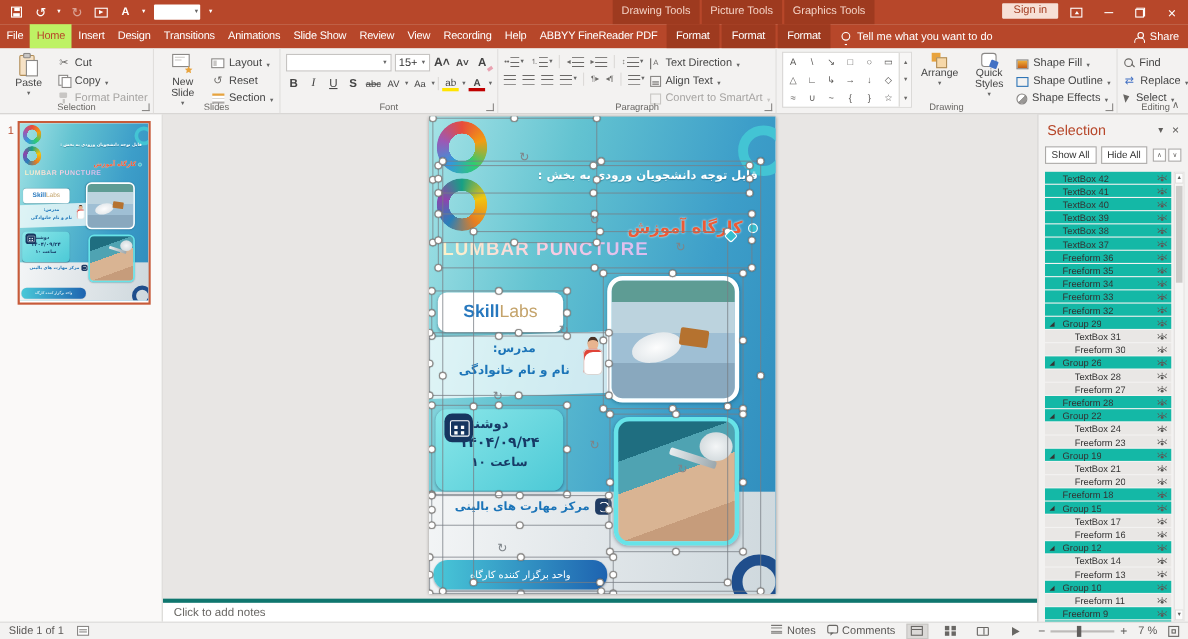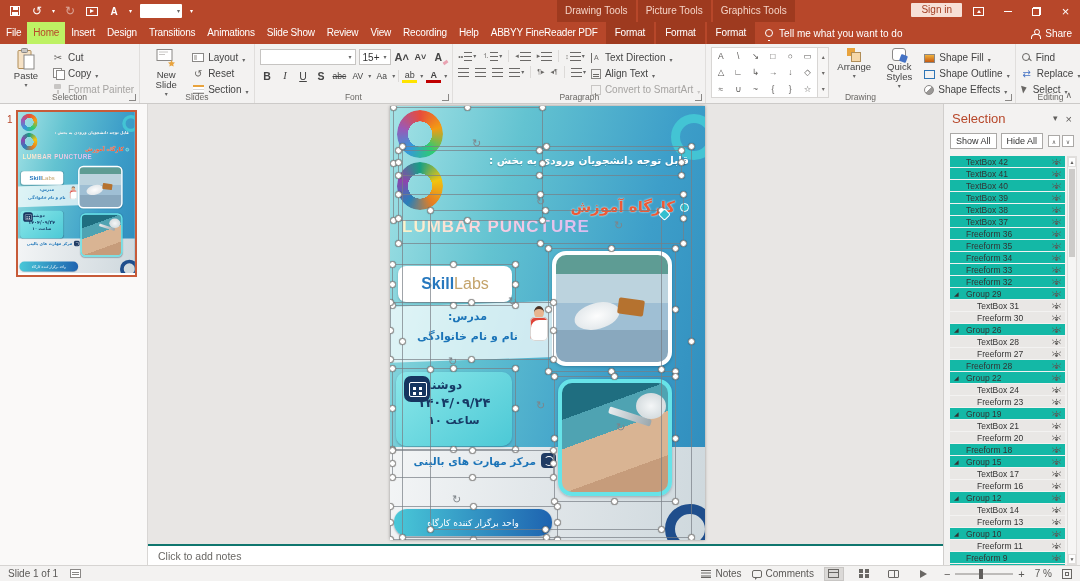--- a/index.html
+++ b/index.html
@@ -124,21 +124,21 @@
 
   
   .workspace{height:461px;display:flex}
   .thumbs{width:148px;background:#FAF9F8;border-right:1px solid #D8D6D4;position:relative}
   .thumb-num{position:absolute;left:7px;top:10px;color:#B7472A;font-size:10px}
   .thumbwrap{position:absolute;left:16px;top:6px;width:121px;height:167px;border:2px solid #C75B39;background:#fff;overflow:hidden}
   .thumb-host{position:relative;width:117px;height:163px;overflow:hidden}
   .thumb-host .slide{left:0!important;top:0!important;transform:scale(0.371);transform-origin:0 0;box-shadow:none!important}
   .centercol{flex:1;display:flex;flex-direction:column;min-width:0}
   .canvas{flex:1;position:relative;background:#E8E6E4;overflow:hidden}
-  .notesrow{height:21px;background:#fff;border-top:2px solid #0f766e;display:flex;align-items:center;padding-left:10px;color:#696764;font-size:10.5px}
+  .notesrow{height:21px;background:#fff;border-top:4px solid #0f766e;display:flex;align-items:center;padding-left:10px;color:#696764;font-size:10.5px}
 
   
   .slide{position:absolute;left:242px;top:2px;width:315px;height:434px;overflow:hidden;background:linear-gradient(105deg,#A5E3E6 0%,#63C3D1 32%,#3D9EC9 68%,#2E8BBC 100%);box-shadow:0 0 3px rgba(0,0,0,.35)}
   .p-bottom{position:absolute;left:0;right:0;top:341px;bottom:0;background:linear-gradient(100deg,#F3F5F6 0%,#E2E7EA 45%,#CED8DD 100%)}
   .p-logo{position:absolute;width:46px;height:48px;-webkit-mask:radial-gradient(closest-side,transparent 52%,#000 53%);mask:radial-gradient(closest-side,transparent 52%,#000 53%);background:conic-gradient(#E74C3C,#F39C12,#2ECC71,#3498DB,#9B59B6,#E74C3C);border-radius:50%}
   .p-logo.l1{left:7px;top:4px}
   .p-logo.l2{left:7px;top:56px;background:conic-gradient(#16A085,#F1C40F,#E67E22,#2980B9,#8E44AD,#16A085)}
   .p-ring-tr{position:absolute;right:-12px;top:8px;width:46px;height:46px;border:9px solid #43C4D4;border-radius:50%}
   .p-attn{position:absolute;right:16px;top:48px;direction:rtl;color:#fff;font-weight:bold;font-size:10.5px;font-family:"DejaVu Sans",sans-serif;text-shadow:0 1px 1px rgba(0,60,90,.35)}
   .p-work{position:absolute;right:16px;top:92px;direction:rtl;color:#EE5A36;font-weight:bold;font-size:15px;font-family:"DejaVu Sans",sans-serif;text-shadow:0 0 2px #fff;display:flex;align-items:center;gap:5px}
@@ -200,21 +200,21 @@
   .sp-scroll{position:absolute;right:0;top:0;bottom:0;width:10px;background:#F6F5F4;border:1px solid #E0DEDC;display:flex;flex-direction:column;align-items:center}
   .sp-scroll .sa{width:8px;height:10px;display:flex;align-items:center;justify-content:center;font-size:5px;color:#605E5C;background:#FDFDFD;border:1px solid #E0DEDC}
   .sp-scroll .sthumb{width:6px;height:88px;background:#CDCBC9;margin-top:2px}
   .sp-scroll .sa.bot{margin-top:auto}
 
   
   .statusbar{height:16px;background:#F3F2F1;border-top:1px solid #D6D4D2;display:flex;align-items:center;font-size:10px;color:#5A5856;padding:0 8px;gap:12px}
   .ic-proof{width:11px;height:9px;border:1px solid #8A8886;position:relative;background:#fff}
   .ic-proof::before{content:"";position:absolute;left:1px;top:2px;width:7px;height:1px;background:#8A8886;box-shadow:0 2px 0 #8A8886}
   .sb-right{margin-left:auto;display:flex;align-items:center;gap:10px}
-  .sb-item{display:flex;align-items:center;gap:4px}
+  .sb-item{display:flex;gap:4px}
   .ic-notes{width:10px;height:8px;border-top:1px solid #696764;border-bottom:1px solid #696764;background:linear-gradient(#696764 1px,transparent 1px) center/100% 3px}
   .ic-comm{width:10px;height:8px;border:1px solid #696764;border-radius:2px;position:relative}
   .ic-comm::after{content:"";position:absolute;left:2px;bottom:-3px;border-left:3px solid #696764;border-bottom:3px solid transparent}
   .vbtn{width:20px;height:14px;display:flex;align-items:center;justify-content:center}
   .vbtn.cur{background:#DBD9D7;border:1px solid #C8C6C4}
   .ic-vnorm{width:11px;height:9px;border:1px solid #696764;background:linear-gradient(transparent 2px,#696764 2px,#696764 3px,transparent 3px)}
   .ic-vsort{width:10px;height:9px;background:conic-gradient(#696764 0 0) 0 0/4px 4px no-repeat,conic-gradient(#696764 0 0) 6px 0/4px 4px no-repeat,conic-gradient(#696764 0 0) 0 5px/4px 4px no-repeat,conic-gradient(#696764 0 0) 6px 5px/4px 4px no-repeat}
   .ic-vread{width:11px;height:8px;border:1px solid #696764;border-radius:1px;position:relative}
   .ic-vread::before{content:"";position:absolute;left:4.5px;top:0;bottom:0;width:1px;background:#696764}
   .ic-vshow{width:0;height:0;border-left:7px solid #696764;border-top:4.5px solid transparent;border-bottom:4.5px solid transparent}

